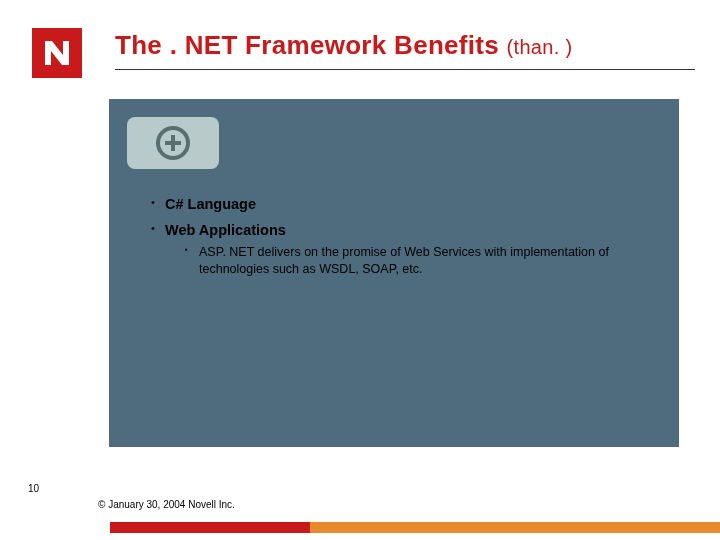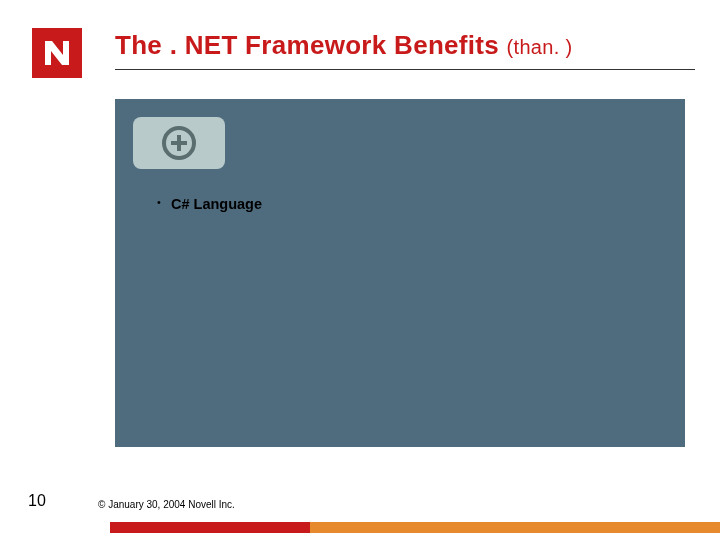--- a/index.html
+++ b/index.html
@@ -38,21 +38,21 @@
   .title-underline {
     position: absolute;
     left: 115px;
     top: 69px;
     width: 580px;
     height: 1px;
     background: #333;
   }
   .content-box {
     position: absolute;
-    left: 115px;
+    left: 109px;
     top: 99px;
     width: 570px;
     height: 348px;
     background: #4F6C7F;
     color: #000;
     text-decoration: underline;
   }
   .plus-pill {
     position: absolute;
     left: 18px;
@@ -105,22 +105,22 @@
     content: "▪";
     position: absolute;
     left: 0;
     top: 1px;
     font-size: 8px;
   }
   .group { margin-bottom: 10px; }
   .page-number {
     position: absolute;
     left: 28px;
-    bottom: 30px;
-    font-size: 16px;
+    bottom: 46px;
+    font-size: 10px;
     color: #000;
   }
   .copyright {
     position: absolute;
     left: 98px;
     bottom: 30px;
     font-size: 10px;
     color: #000;
   }
   .footer-bar {
@@ -159,20 +159,24 @@
     </svg>
   </div>
 
   <div class="bullets">
 
     <div class="group">
       <div class="level1">C# Language</div>
     </div>
 
 
+    <div class="group">
+      <div class="level1">Web Applications</div>
+      <div class="level2">ASP. NET delivers on the promise of Web Services with implementation of technologies such as WSDL, SOAP, etc.</div>
+    </div>
 
   </div>
 </div>
 
 <div class="page-number">10</div>
 <div class="copyright">© January 30, 2004 Novell Inc.</div>
 
 <div class="footer-bar">
   <div class="footer-red" style="width:200px"></div>
   <div class="footer-orange" style="width:410px"></div>

